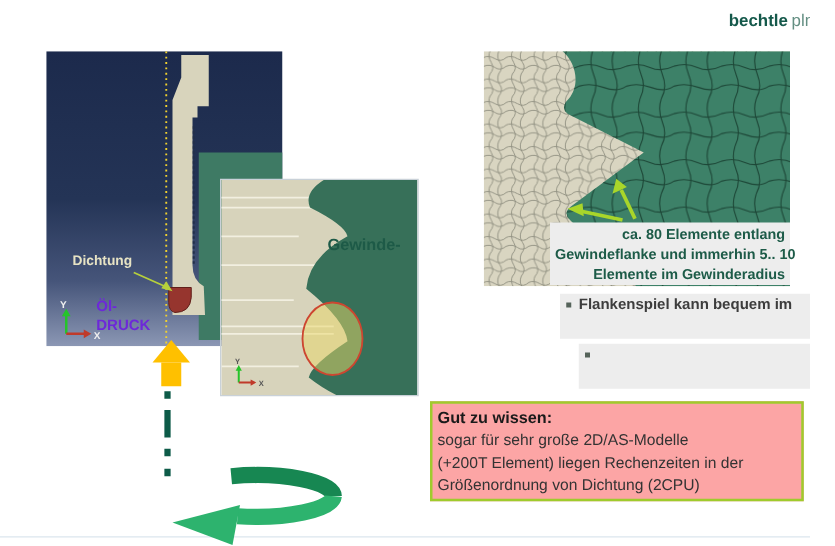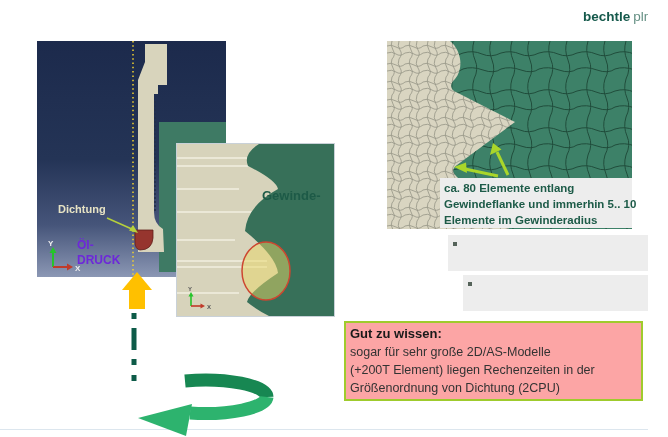--- a/index.html
+++ b/index.html
@@ -22,21 +22,21 @@
   .lbl-dichtung{position:absolute;left:21px;top:162px;font-weight:bold;font-size:11px;color:#e7e3c4;}
   .lbl-oil{position:absolute;left:40px;top:197px;font-weight:bold;font-size:12px;line-height:15px;color:#6d28d9;}
   .lbl-oil span{display:block;}
   .lbl-gewinde{position:absolute;left:85px;top:42px;font-weight:bold;font-size:13px;line-height:20px;color:#1d5a47;}
   .lbl-gewinde span{display:block;}
 
   
   .caption-box{position:absolute;left:440px;top:178px;width:192px;height:50px;background:#ededed;
                padding:2px 4px;box-sizing:border-box;z-index:4;
                font-weight:bold;font-size:11.5px;line-height:16px;color:#1d5b48;}
-  .caption-box span{display:block;white-space:nowrap;}
+  .caption-box span{display:block;white-space:nowrap;text-align:right;}
 
   
   .bullet{position:absolute;background:#ededed;display:flex;z-index:4;
           font-weight:bold;font-size:12px;line-height:17px;color:#3d3d3d;}
   .bullet-1{left:448px;top:235px;width:204px;height:36px;}
   .bullet-2{left:463px;top:275px;width:195px;height:36px;}
   .bullet .dot{width:4px;height:4px;background:#55635a;margin:7px 6px 0 5px;flex:0 0 auto;}
   .bullet .txt span{display:block;white-space:nowrap;}
   .hl-green{color:#2f9e63;}
 
@@ -163,20 +163,21 @@
 
   <div class="caption-box">
     <span>ca. 80 Elemente entlang</span>
     <span>Gewindeflanke und immerhin 5.. 10</span>
     <span>Elemente im Gewinderadius</span>
   </div>
 
   <div class="bullet bullet-1">
     <span class="dot"></span>
     <div class="txt">
+      <span>Flankenspiel kann bequem im</span>
     </div>
   </div>
   <div class="bullet bullet-2">
     <span class="dot"></span>
   </div>
 
   <div class="info-box">
     <span class="title">Gut zu wissen:</span>
     <span>sogar für sehr große 2D/AS-Modelle</span>
     <span> (+200T Element) liegen Rechenzeiten in der</span>

